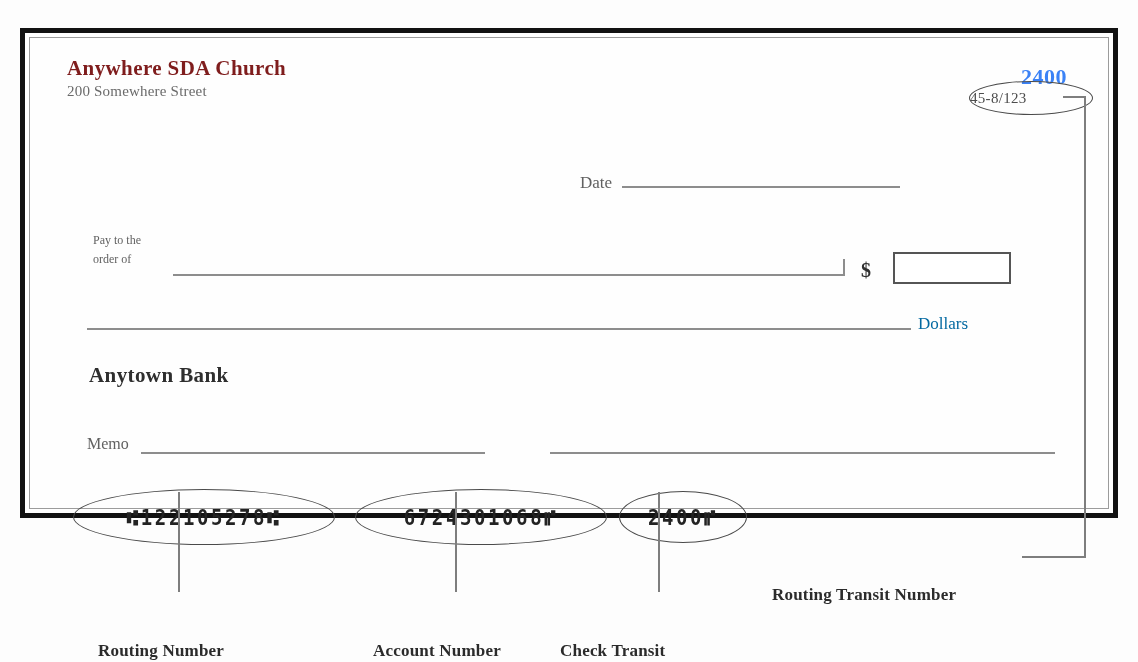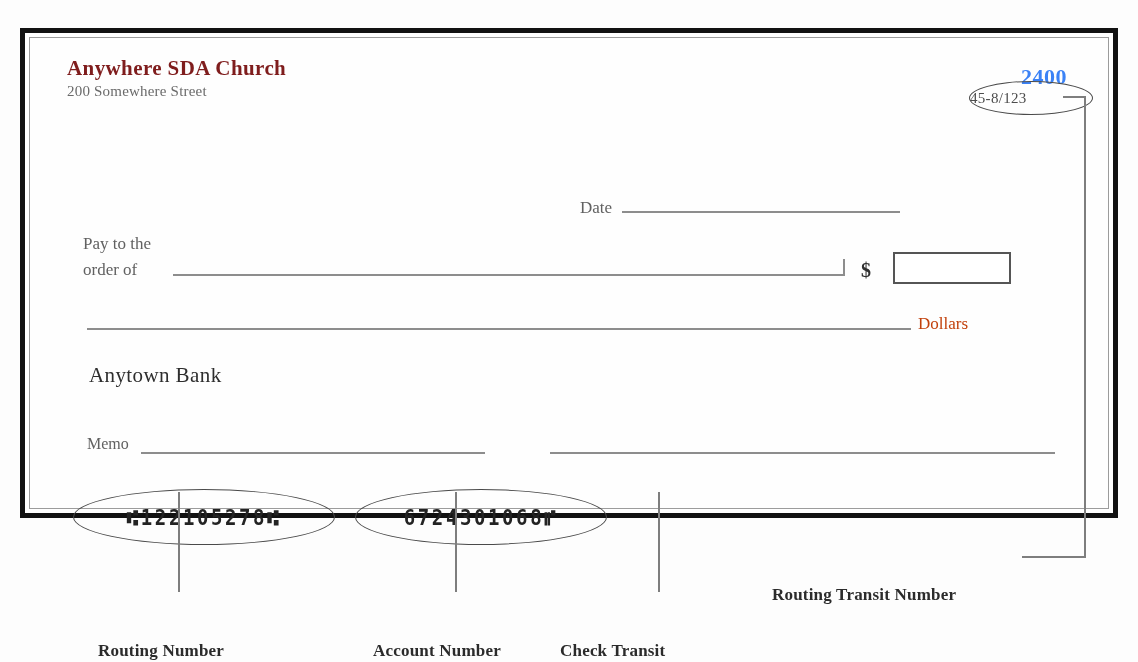--- a/index.html
+++ b/index.html
@@ -98,36 +98,35 @@
     letter-spacing: 0.3px;
   }
 
   
   .date-row {
     position: absolute;
     left: 555px;
     top: 140px;
     display: flex;
     align-items: baseline;
-    margin-top: 25px;
   }
   .date-label { font-size: 17px; color: #616161; }
   .rule {
     background: #8d8d8d;
     height: 1.6px;
     display: inline-block;
   }
   .date-rule { width: 278px; margin-left: 10px; }
 
   
   .payto-block {
     position: absolute;
-    left: 58px;
+    left: 68px;
     top: 198px;
-    font-size: 17px;
+    font-size: 12px;
     color: #616161;
     line-height: 1.55;
   }
   .payto-l1 { white-space: nowrap; }
   .payto-l2 { white-space: nowrap; }
 
   .payee-rule {
     position: absolute;
     left: 148px;
     top: 241px;
@@ -169,30 +168,30 @@
     top: 295px;
     width: 824px;
     height: 1.8px;
     background: #8d8d8d;
   }
   .dollars-label {
     position: absolute;
     left: 893px;
     top: 281px;
     font-size: 17px;
-    color: #c2410c;
+    color: #0369a1;
   }
 
   
   .bank-name {
     position: absolute;
     left: 64px;
     top: 330px;
     font-size: 21px;
-    font-weight: normal;
+    font-weight: bold;
     color: #2e2e2e;
     letter-spacing: 0.4px;
   }
 
   
   .memo-label {
     position: absolute;
     left: 62px;
     top: 402px;
     font-size: 16px;
@@ -320,20 +319,23 @@
     <div class="memo-rule"></div>
     <div class="sign-rule"></div>
 
     <div class="micr-row">
       <div class="micr-ellipse e-routing">
         <span class="micr-text">⑆122105278⑆</span>
       </div>
       <div class="micr-ellipse e-account">
         <span class="micr-text">6724301068⑈</span>
       </div>
+      <div class="micr-ellipse e-checkno">
+        <span class="micr-text">2400⑈</span>
+      </div>
     </div>
   </div>
 
   <div class="leader lead-v lead-routing"></div>
   <div class="leader lead-v lead-account"></div>
   <div class="leader lead-v lead-checkno"></div>
 
   <div class="leader lead-h lead-rtn-h1"></div>
   <div class="leader lead-v lead-rtn-v"></div>
   <div class="leader lead-h lead-rtn-h2"></div>

